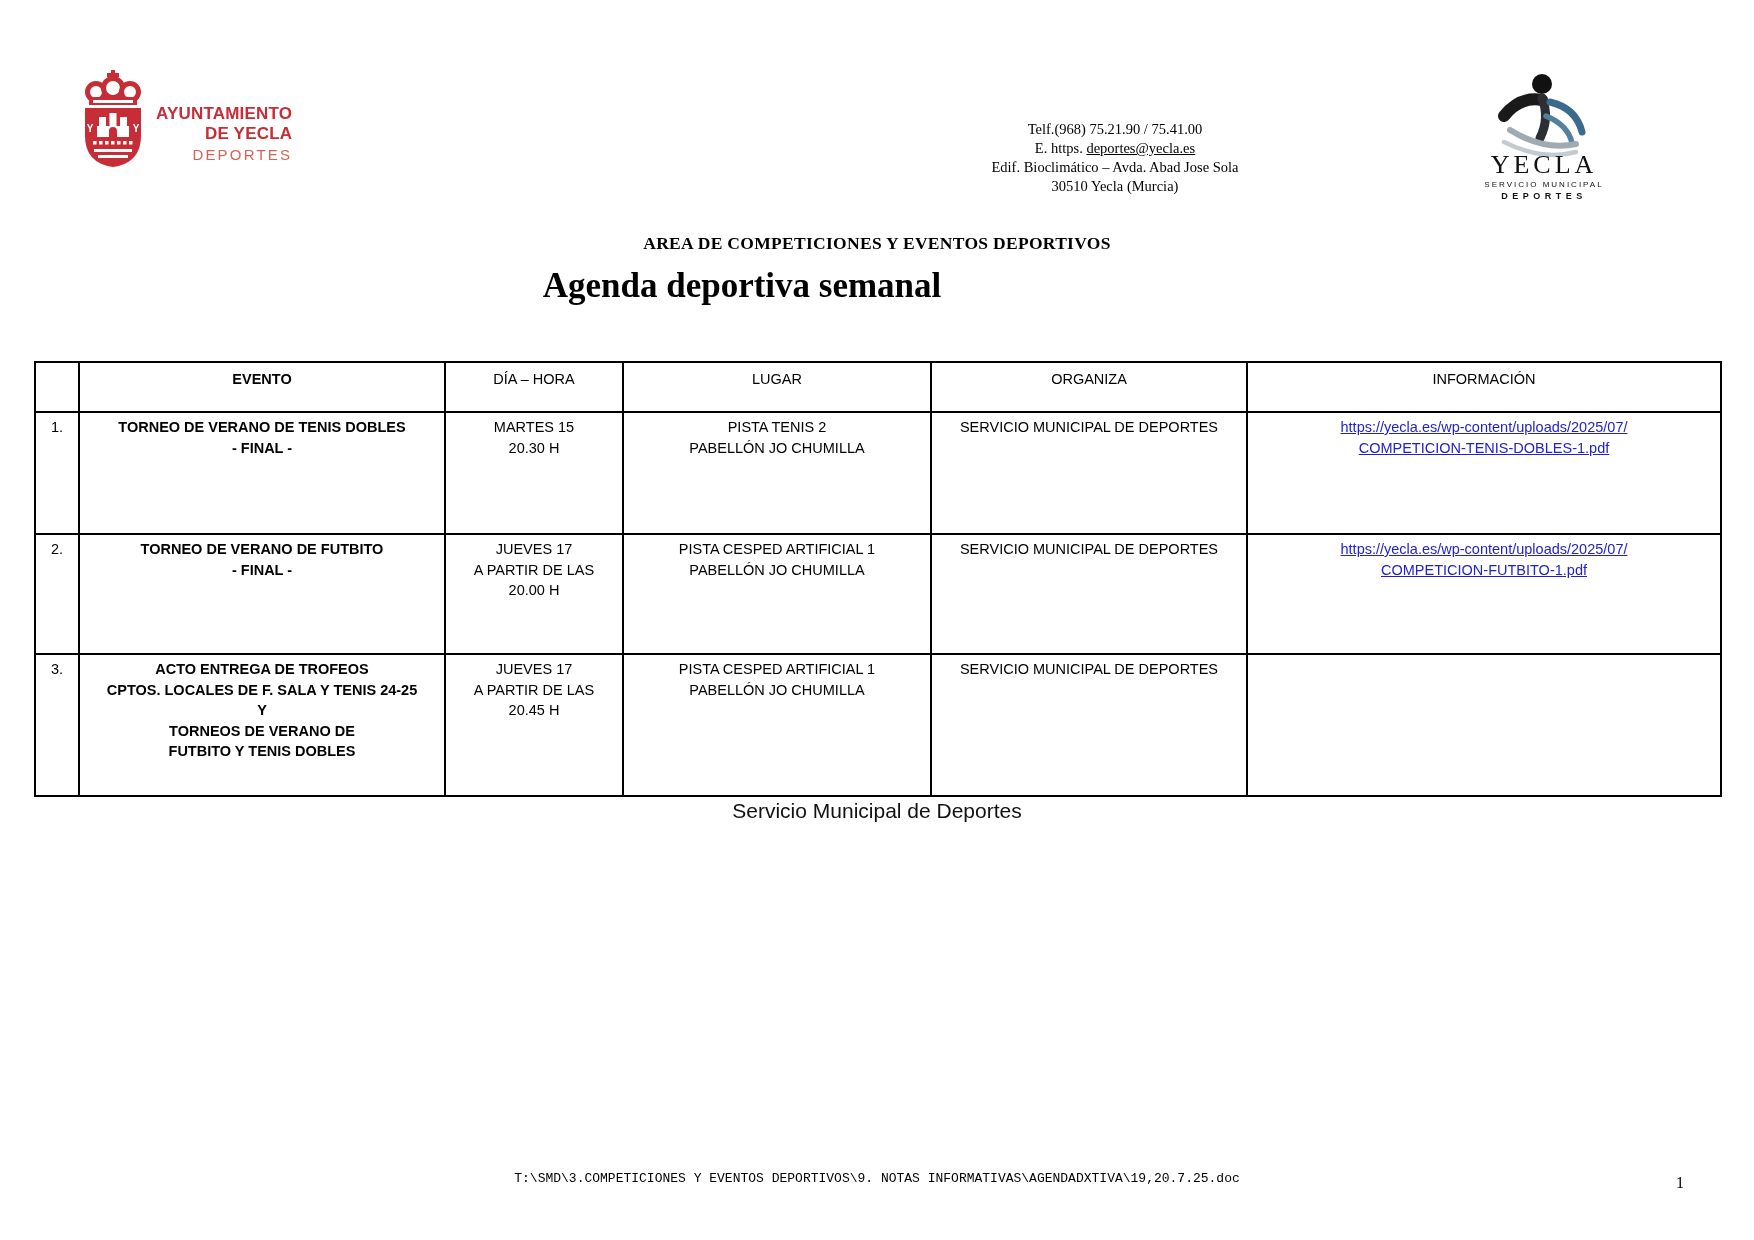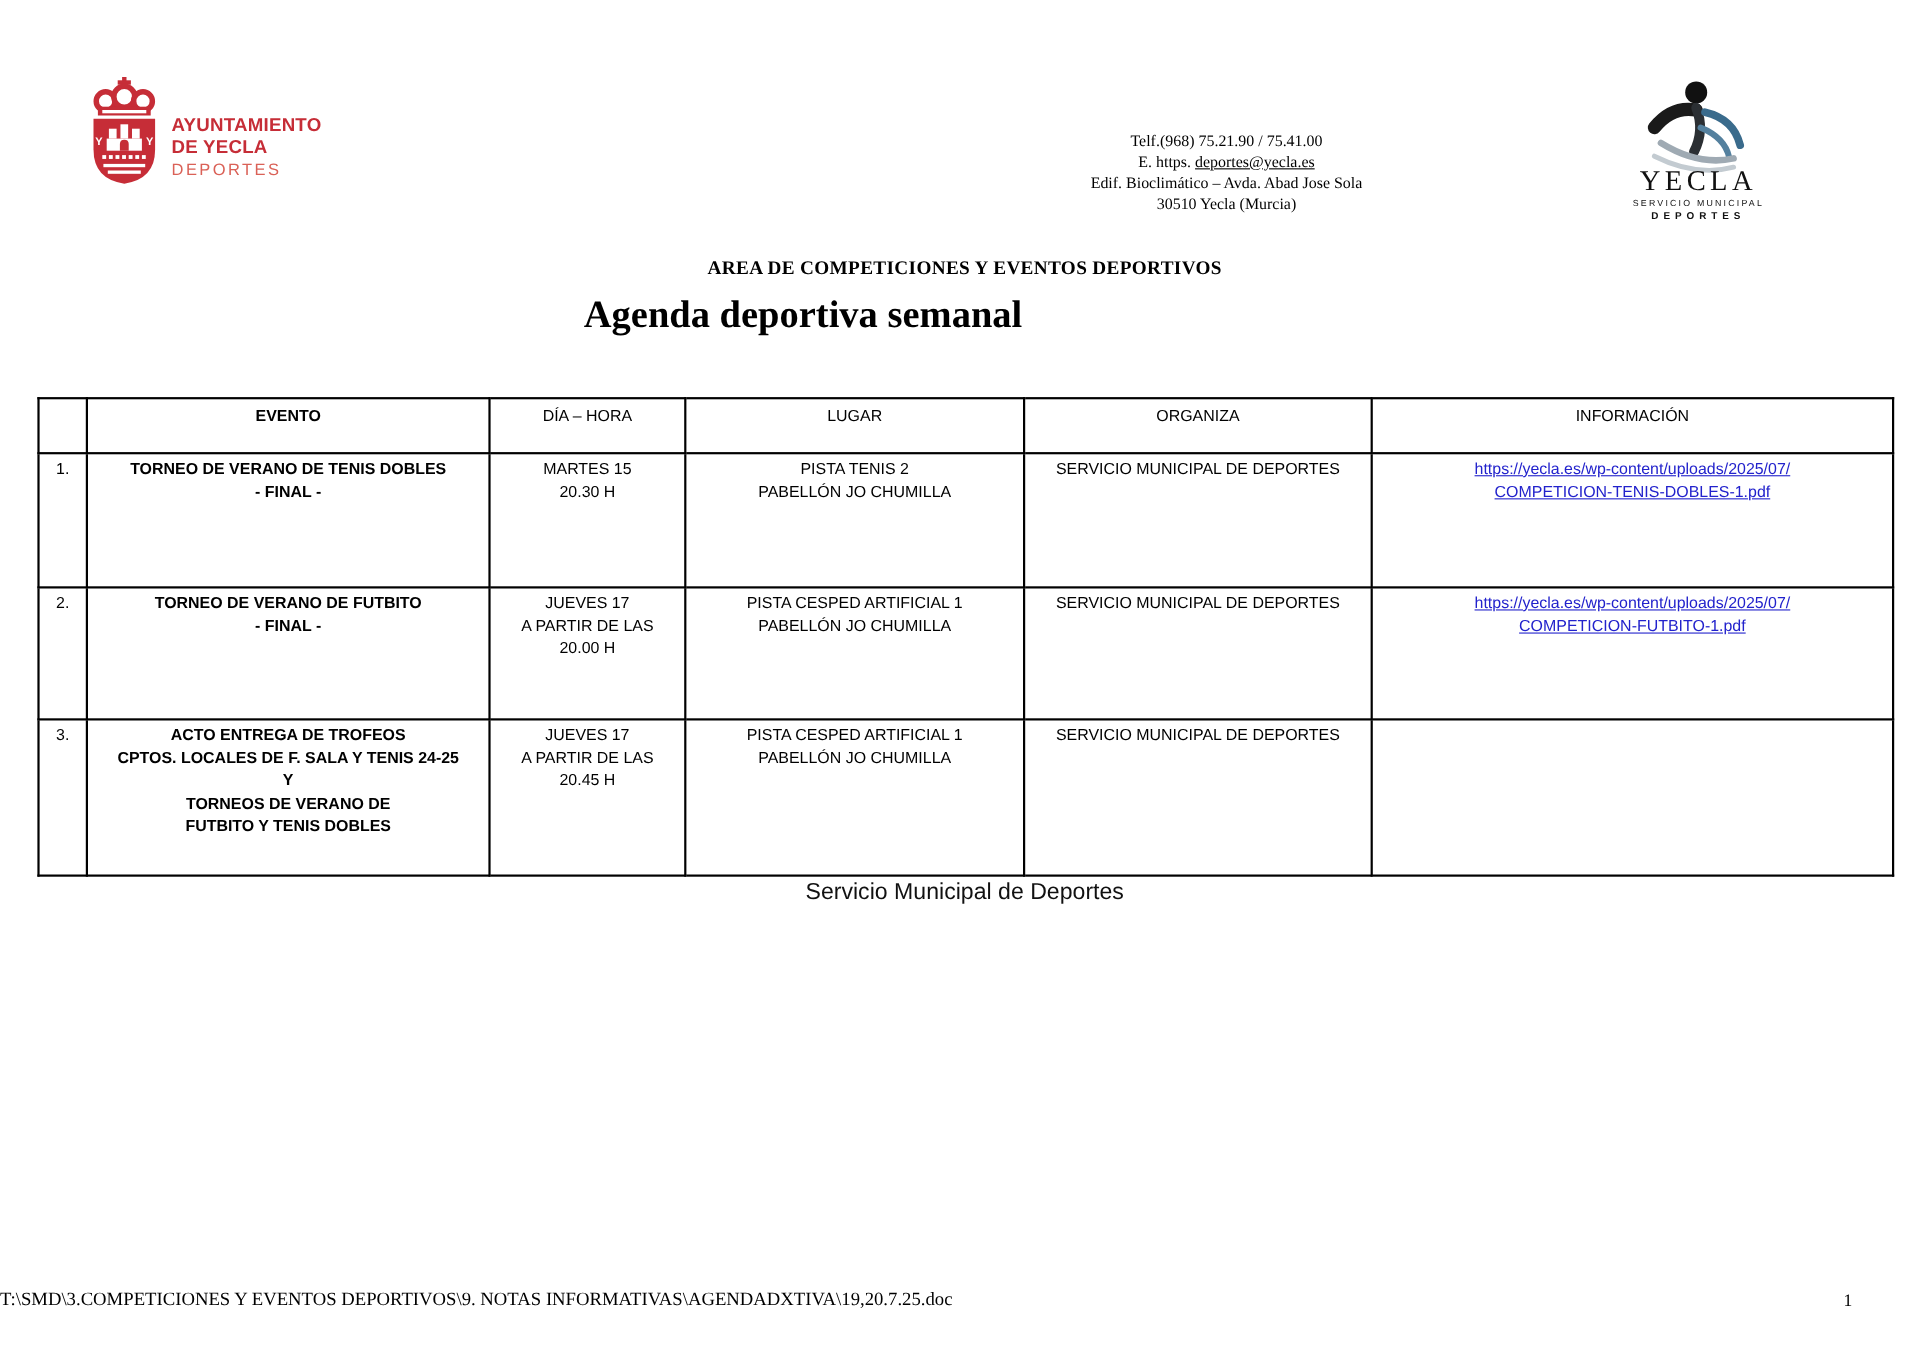--- a/index.html
+++ b/index.html
@@ -7,21 +7,21 @@
     position:relative;
     width:1754px;height:1240px;
     background:#ffffff;
     font-family:"Liberation Sans", sans-serif;
     color:#000;
     overflow:hidden;
     margin:0 auto;
   }
   
   .crest{position:absolute;left:78px;top:70px;}
-  .crest-text{position:absolute;left:156px;top:104px;line-height:20px;}
+  .crest-text{position:absolute;left:156px;top:104px;line-height:20px;text-align:right;}
   .crest-text .l1,.crest-text .l2{
     font-weight:800;font-size:17px;color:#C62D37;letter-spacing:.2px;
   }
   .crest-text .l3{
     font-weight:400;font-size:15px;color:#DA6157;letter-spacing:2.2px;margin-top:1px;
   }
   
   .contact{
     position:absolute;left:920px;top:120px;width:390px;
     text-align:center;font-family:"Liberation Serif", serif;
@@ -30,21 +30,21 @@
   .contact a{color:#000;text-decoration:underline;}
   
   .smd-logo{position:absolute;left:1476px;top:68px;}
   
   .section-title{
     position:absolute;left:0;top:233px;width:1754px;text-align:center;
     font-family:"Liberation Serif", serif;font-size:17.5px;letter-spacing:.3px;font-weight:bold;
   }
   .main-title{
     position:absolute;left:0;top:266px;width:1460px;text-align:center;
-    font-family:"Liberation Serif", serif;font-weight:700;font-size:35px;
+    font-family:"Liberation Serif", serif;font-weight:700;font-size:35px;padding-left:12px;
   }
   
   table.agenda{
     position:absolute;left:34px;top:361px;width:1688px;
     border-collapse:collapse;table-layout:fixed;
     font-size:14.5px;line-height:20.5px;
   }
   table.agenda th,table.agenda td{
     border:2px solid #000;
     vertical-align:top;text-align:center;
@@ -58,22 +58,22 @@
   tr.r2 td{height:98px;}
   tr.r3 td{height:120px;}
   td.evento{font-weight:700;}
   td.info a{color:#2222CC;text-decoration:underline;}
   
   .closing{
     position:absolute;left:0;top:799px;width:1754px;text-align:center;
     font-size:21px;color:#111;
   }
   .doc-path{
-    position:absolute;left:0;top:1171px;width:1754px;text-align:left;
-    font-family:Liberation Serif, serif;font-size:17px;color:#000;
+    position:absolute;left:0;top:1171px;width:1754px;text-align:center;
+    font-family:Liberation Mono, monospace;font-size:13px;color:#000;
   }
   .page-num{
     position:absolute;left:1640px;top:1174px;width:80px;text-align:center;
     font-family:"Liberation Serif", serif;font-size:16px;
   }
 </style>
 </head>
 <body>
 
 <div class="page">

